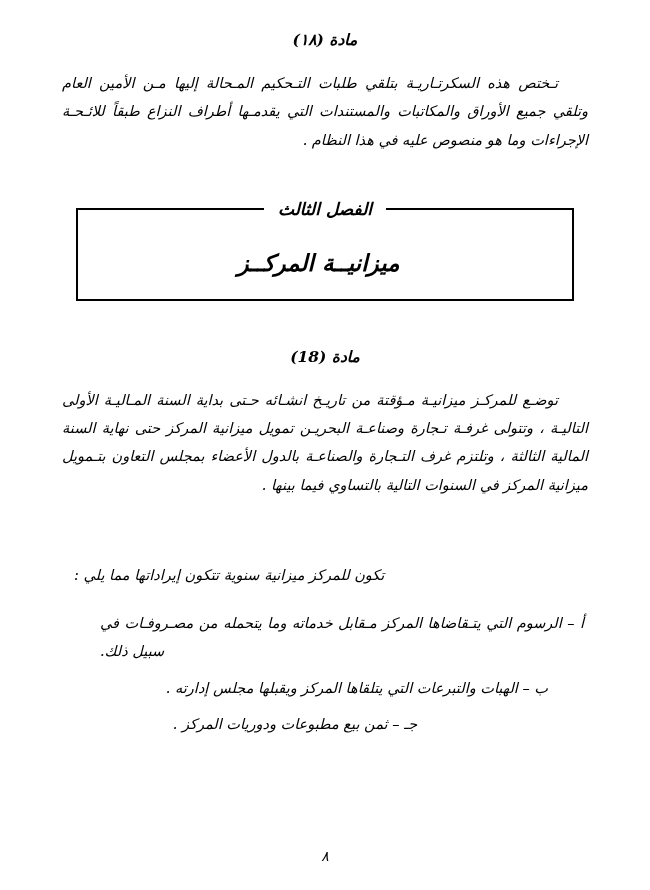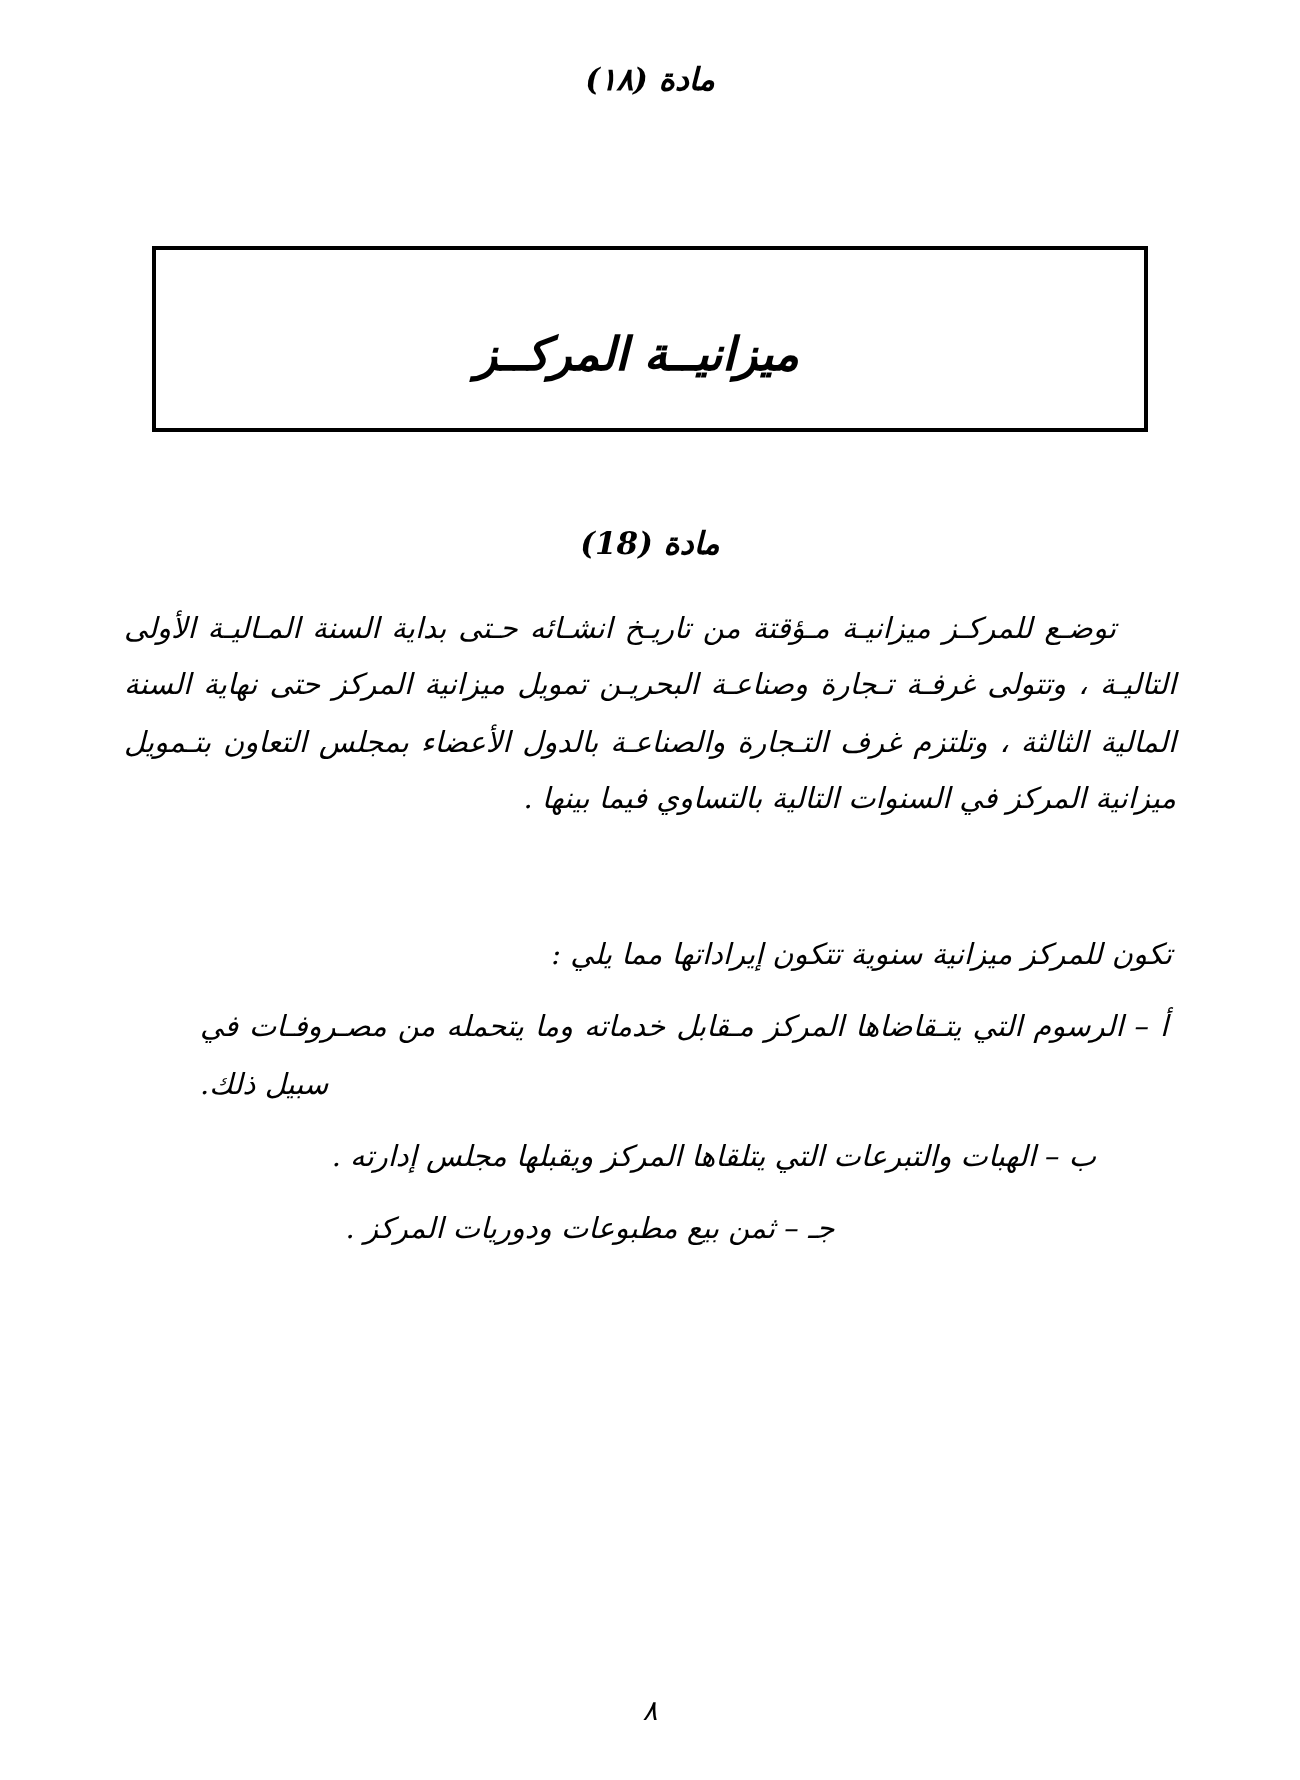--- a/index.html
+++ b/index.html
@@ -112,24 +112,24 @@
     text-align: right;
     padding-right: 40px;
   }
   .li-c {
     text-align: center;
     padding-right: 60px;
   }
 
   .lead-line {
     direction: rtl;
-    text-align: right;
+    text-align: left;
     font-size: 14.5px;
     line-height: 1.95;
-    margin: 0;
+    margin: 12px;
     padding-right: 2px;
   }
 
   .page-number {
     position: absolute;
     bottom: 26px;
     left: 0;
     right: 0;
     text-align: center;
     font-size: 14px;
@@ -142,25 +142,31 @@
   .sp-38 { height: 38px; }
   .sp-46 { height: 46px; }
 </style>
 </head>
 <body>
 
 <div class="page">
 
   <div class="article-heading">مادة (١٨)</div>
   <div class="sp-20"></div>
+  <p class="para indent just-both">تـختص هذه السكرتـاريـة بتلقي طلبات التـحكيم المـحالة إليها مـن الأمين العام وتلقي جميع الأوراق والمكاتبات والمستندات التي يقدمـها أطراف النزاع طبقاً للائـحـة الإجراءات وما هو منصوص عليه في هذا النظام .</p>
   <div class="sp-16"></div>
 
   <div class="sp-38"></div>
 
   <div class="chapter-box">
+    <div class="chapter-title-row">
+      <span class="rule"></span>
+      <span class="label">الفصل الثالث</span>
+      <span class="rule"></span>
+    </div>
     <div class="chapter-subtitle">ميزانيــة المركــز</div>
   </div>
 
   <div class="sp-46"></div>
 
   <div class="article-heading">مادة (18)</div>
   <div class="sp-20"></div>
   <p class="para indent just-both">توضـع للمركـز ميزانيـة مـؤقتة من تاريـخ انشـائه حـتى بداية السنة المـاليـة الأولى التاليـة ، وتتولى غرفـة تـجارة وصناعـة البحريـن تمويل ميزانية المركز حتى نهاية السنة المالية الثالثة ، وتلتزم غرف التـجارة والصناعـة بالدول الأعضاء بمجلس التعاون بتـمويل ميزانية المركز في السنوات التالية بالتساوي فيما بينها .</p>
 
   <div class="sp-38"></div>

